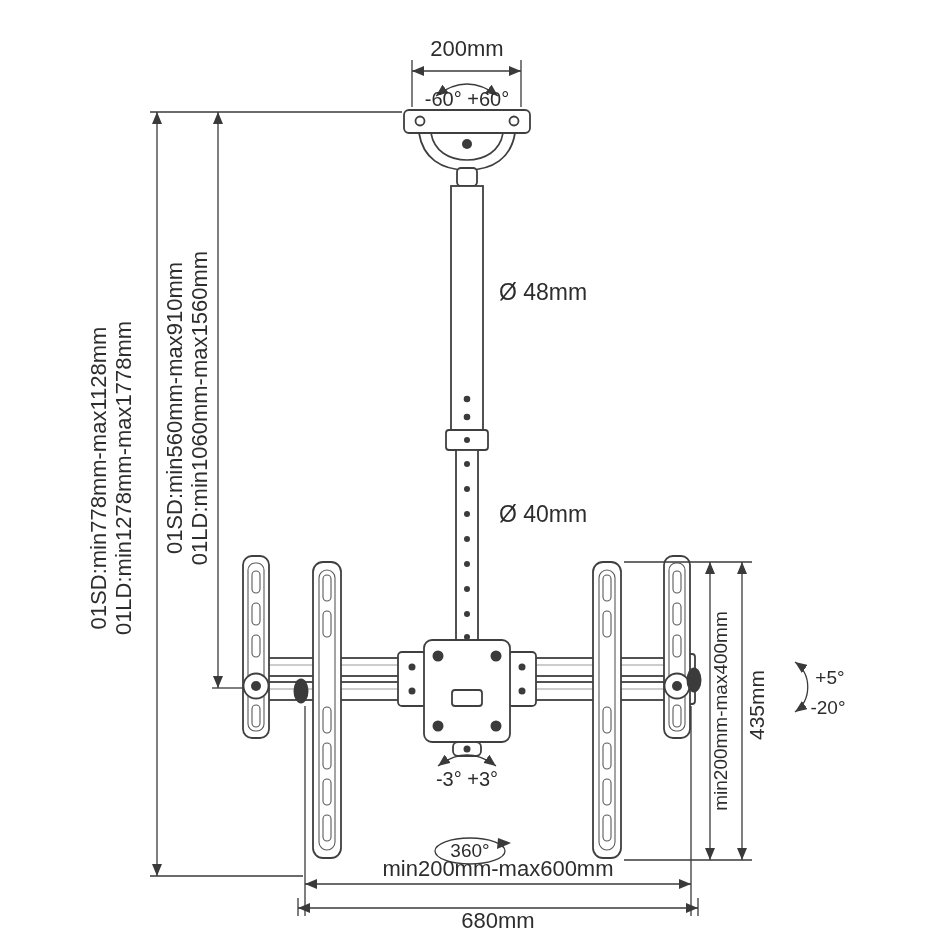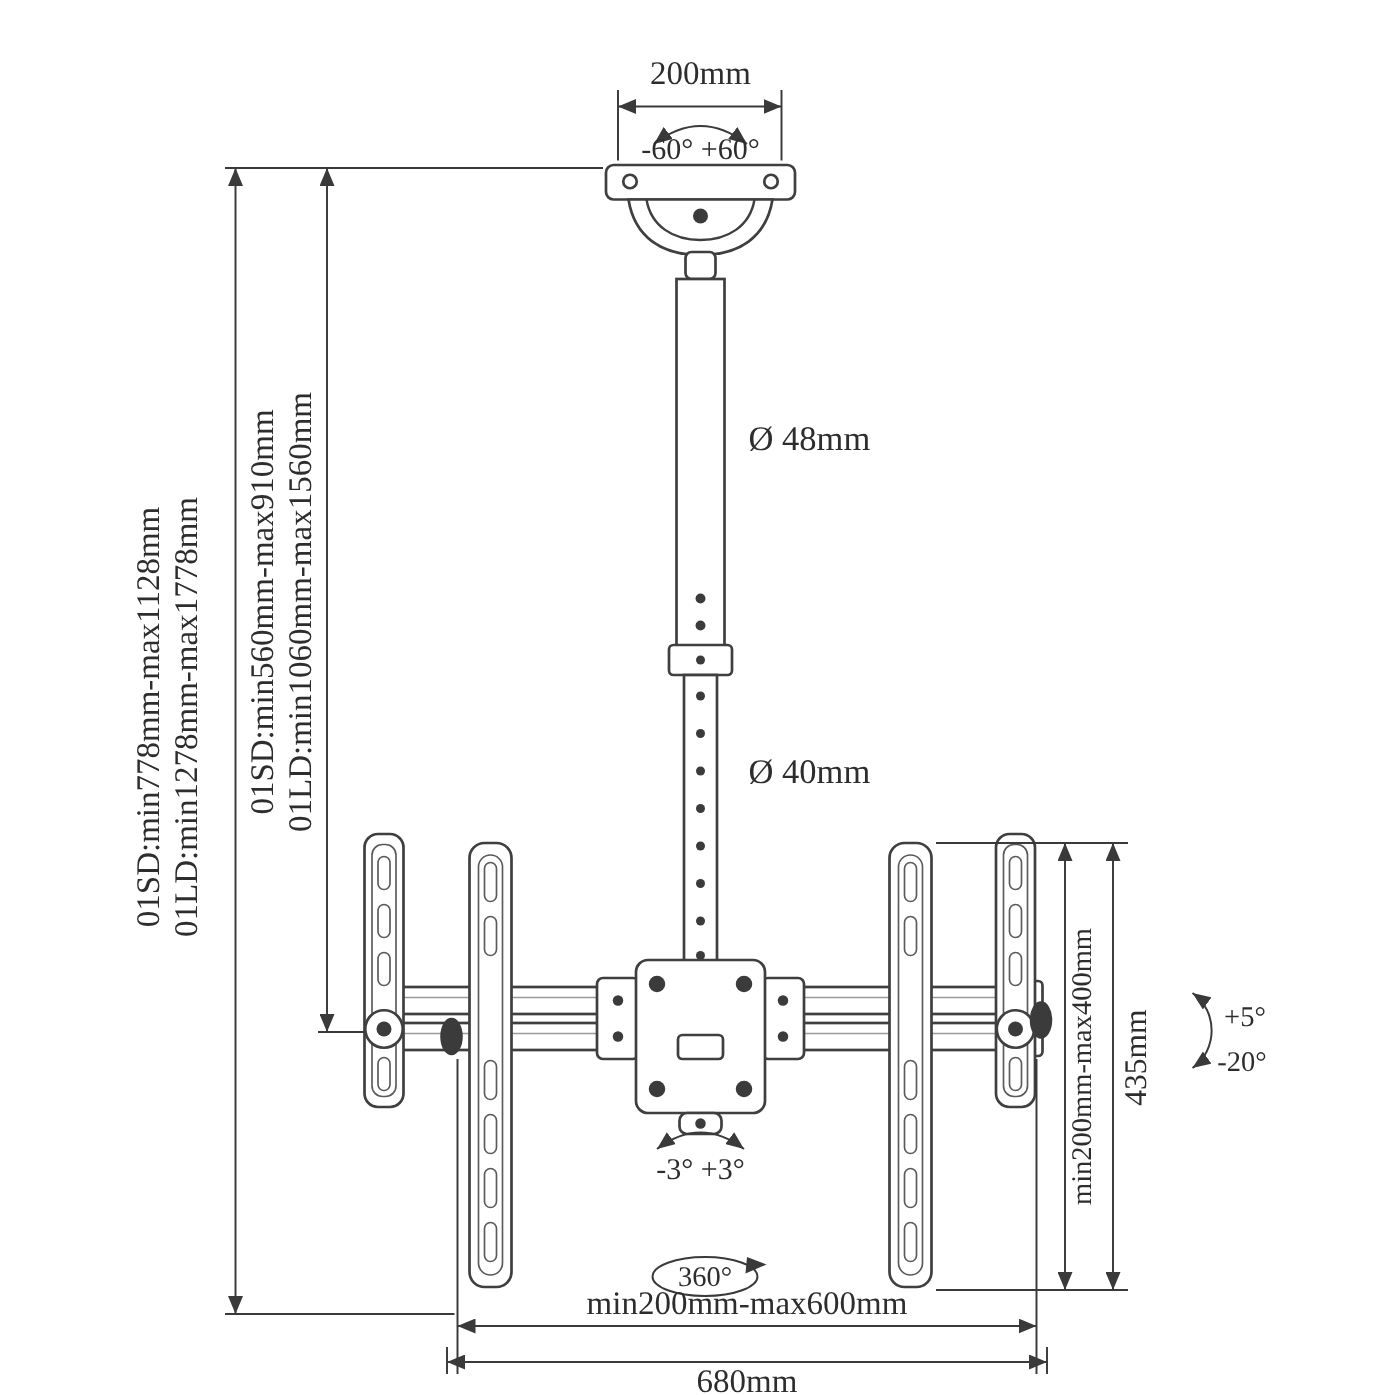--- a/index.html
+++ b/index.html
@@ -1,17 +1,17 @@
 <!DOCTYPE html>
 <html><head>
 <meta charset="utf-8">
 <style>
   html,body{margin:0;padding:0;background:#ffffff;}
   .stage{position:relative;width:930px;height:930px;background:#ffffff;overflow:hidden;
-         font-family:Liberation Serif, serif;}
+         font-family:Liberation Sans, sans-serif;}
   svg{display:block;}
   .part{fill:#ffffff;stroke:#3f3f3f;stroke-width:1.8;}
   .ln{fill:none;stroke:#3f3f3f;stroke-width:1.6;}
   .ln2{fill:none;stroke:#5a5a5a;stroke-width:1.1;}
   .thin{stroke:#9a9a9a;stroke-width:1;}
   .dark{fill:#3b3b3b;stroke:none;}
   .dim{fill:none;stroke:#3a3a3a;stroke-width:1.3;}
   text{fill:#2d2d2d;}
   .t19{font-size:19px;}.t20{font-size:20px;}.t21{font-size:21px;}.t22{font-size:22px;}.t23{font-size:23px;}
 </style>

